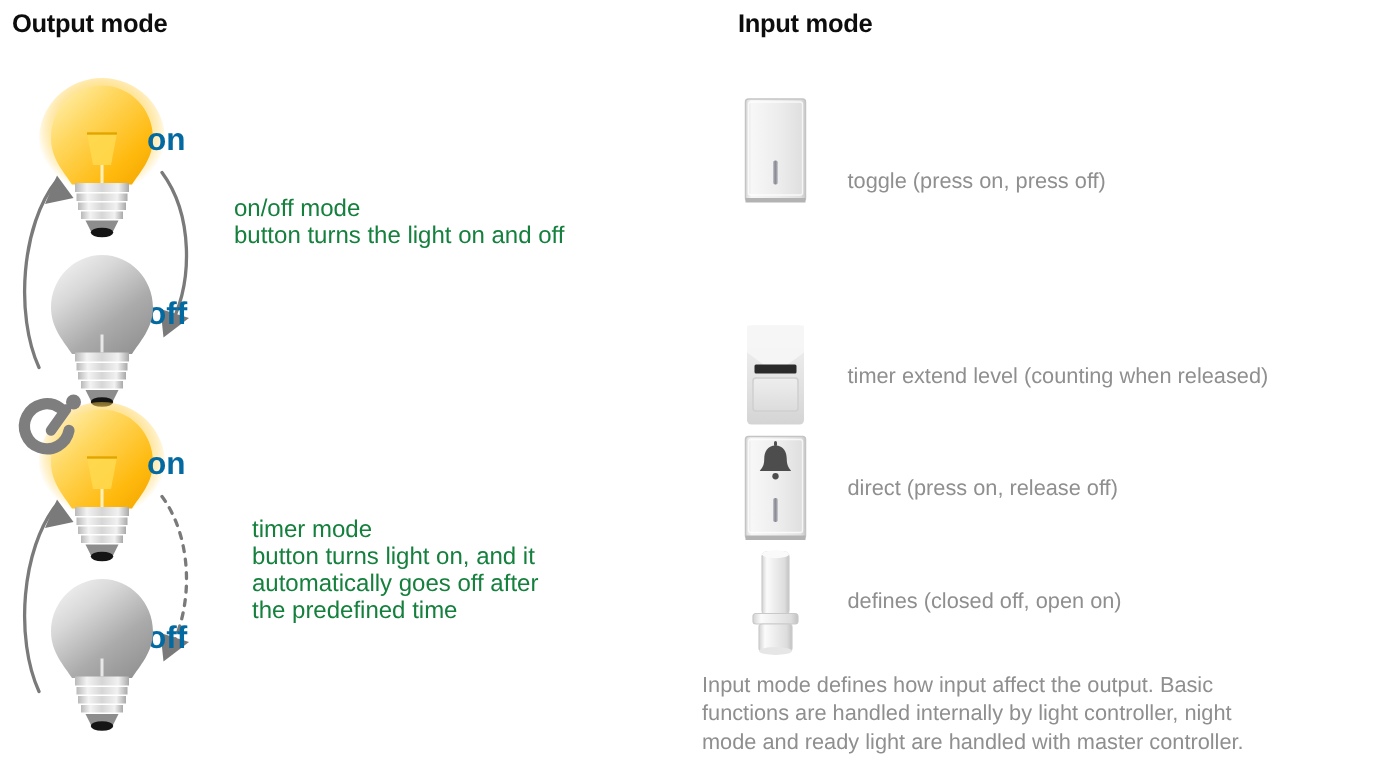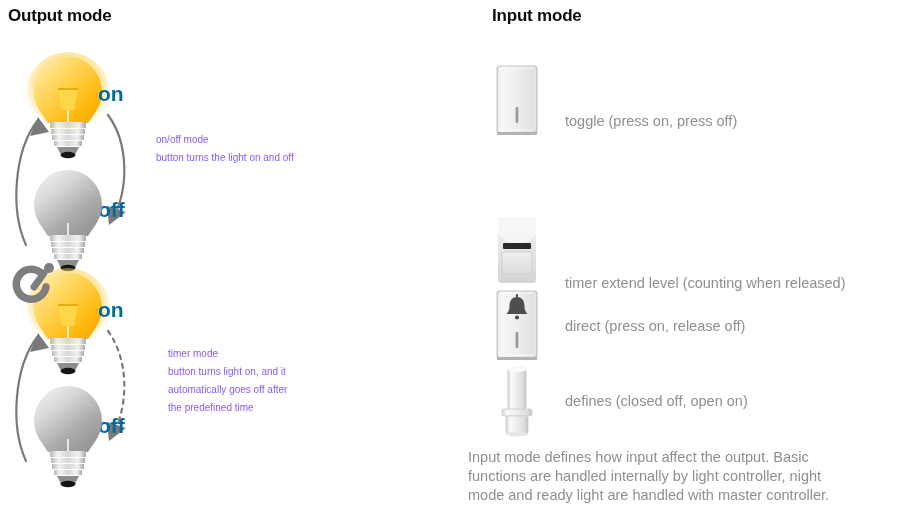--- a/index.html
+++ b/index.html
@@ -37,23 +37,23 @@
   .state-label {
     position: absolute;
     font-size: 21px;
     color: #0369a1;
     white-space: nowrap;
     font-weight: bold;
   }
 
   .desc-text {
     position: absolute;
-    font-size: 10px;
+    font-size: 16px;
     line-height: 18px;
-    color: #8b5cf6;
+    color: #15803d;
     white-space: pre-line;
   }
 
   .cycle-svg { position: absolute; }
 
   
   .input-row { position: absolute; left: 0; width: 455px; height: 74px; }
   .switch-icon {
     position: absolute;
     left: 36px;
@@ -278,21 +278,21 @@
             <stop offset="0%" stop-color="#eeeeee"></stop>
             <stop offset="100%" stop-color="#dcdcdc"></stop>
           </linearGradient>
         </defs>
         <rect x="2" y="2" width="38" height="66" rx="3" fill="url(#pirTop)"></rect>
         <path d="M2 2 L40 2 L40 20 L21 34 L2 20 Z" fill="#f6f6f6" opacity="0.9"></path>
         <rect x="7" y="28" width="28" height="6" rx="1" fill="#2a2a2a"></rect>
         <rect x="6" y="37" width="30" height="22" rx="2" fill="url(#pirBot)" stroke="#cfcfcf" stroke-width="1"></rect>
       </svg>
     </div>
-    <div class="row-label" style="top:28px;margin-top:32px;">timer extend level (counting when released)</div>
+    <div class="row-label" style="top:28px;">timer extend level (counting when released)</div>
   </div>
 
   <div class="input-row" style="top:290px;">
     <div class="switch-icon" style="top:0;">
       <svg width="42" height="72" viewBox="0 0 42 72">
         <rect x="1" y="1" width="40" height="68" rx="2" fill="url(#swBody)" stroke="#c4c4c4" stroke-width="1"></rect>
         <rect x="3" y="3" width="36" height="62" rx="1.5" fill="none" stroke="#ffffff" stroke-width="1" opacity="0.75"></rect>
         <rect x="1" y="67" width="40" height="3" fill="#b3b3b3"></rect>
 
         <g>

